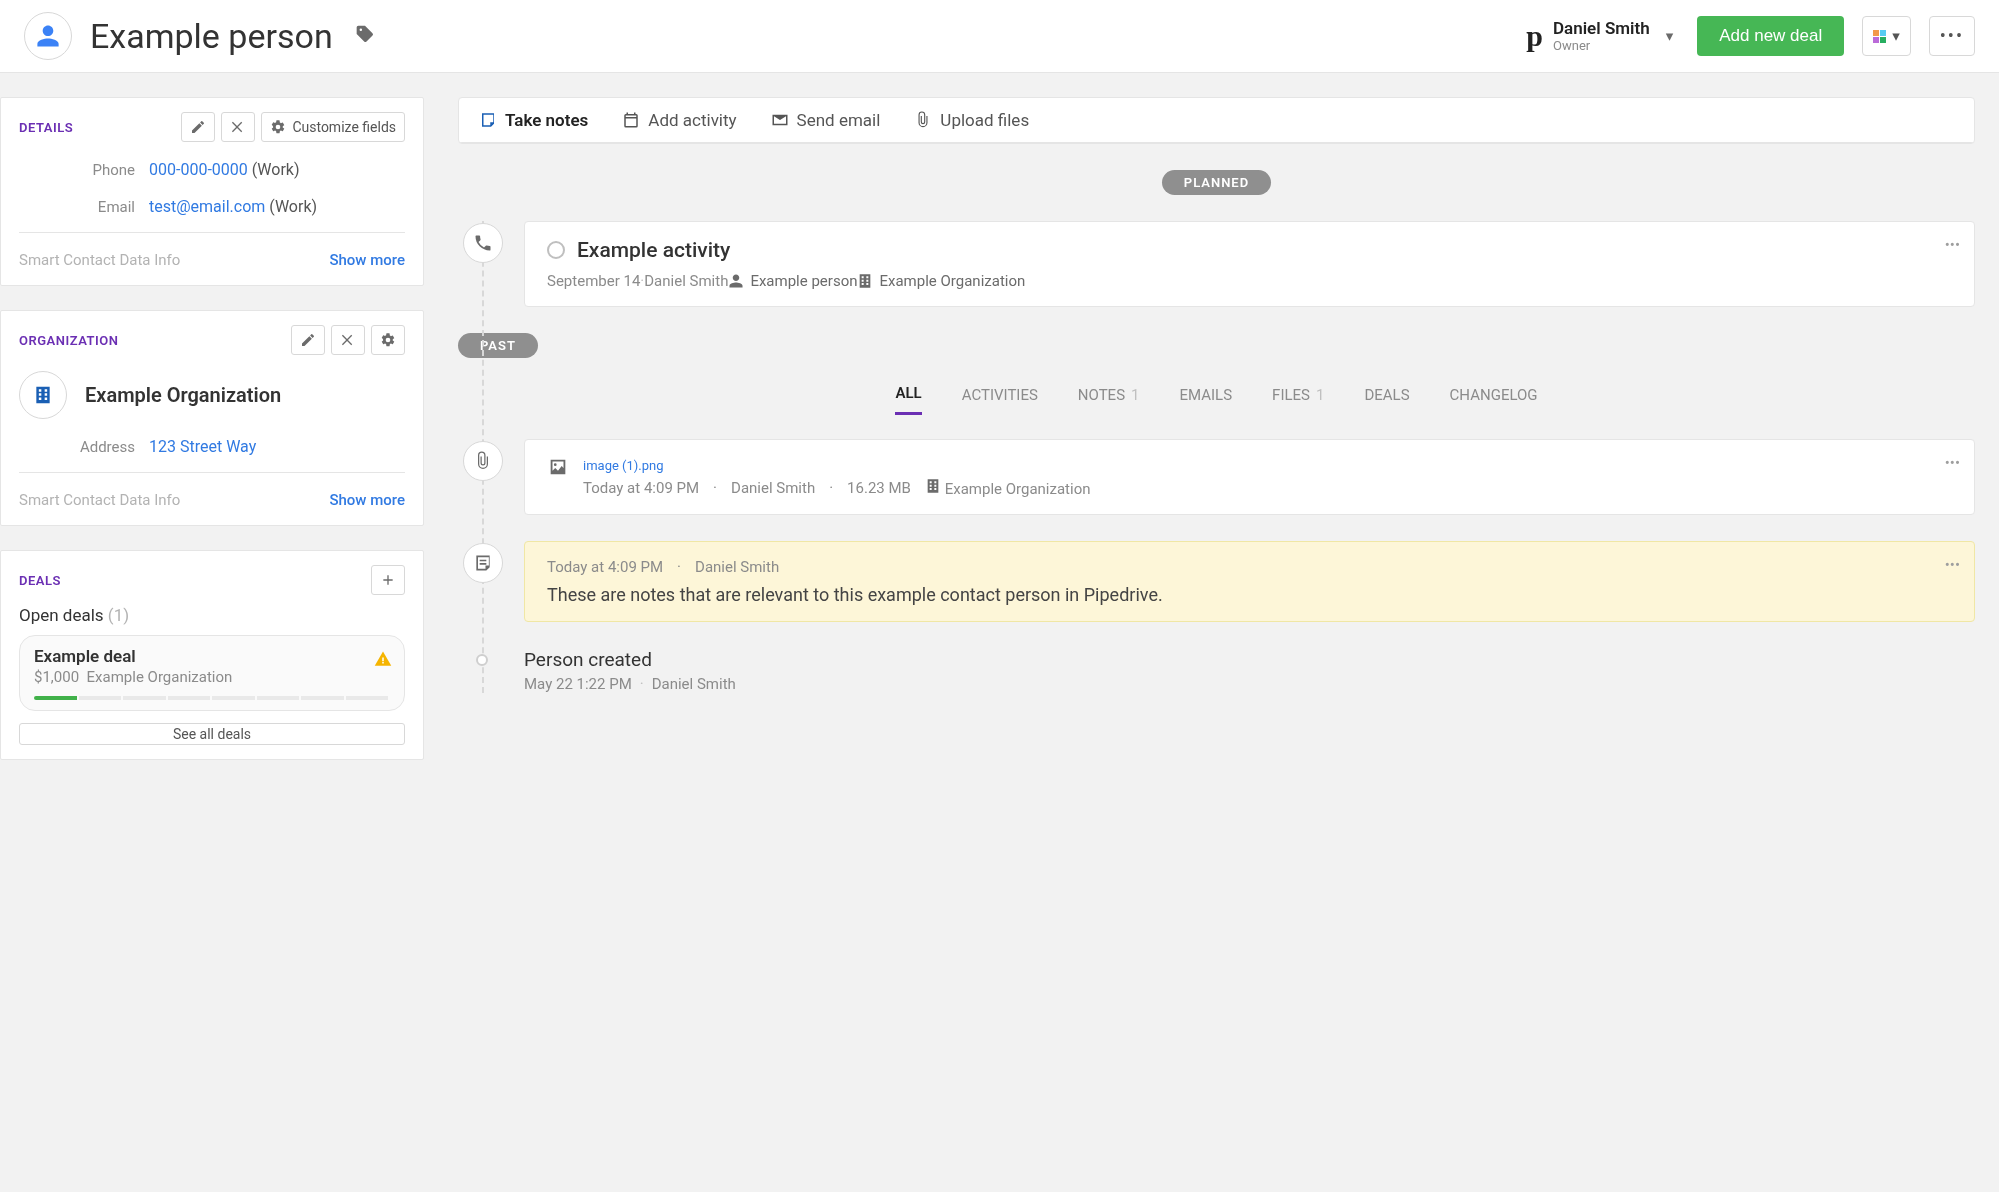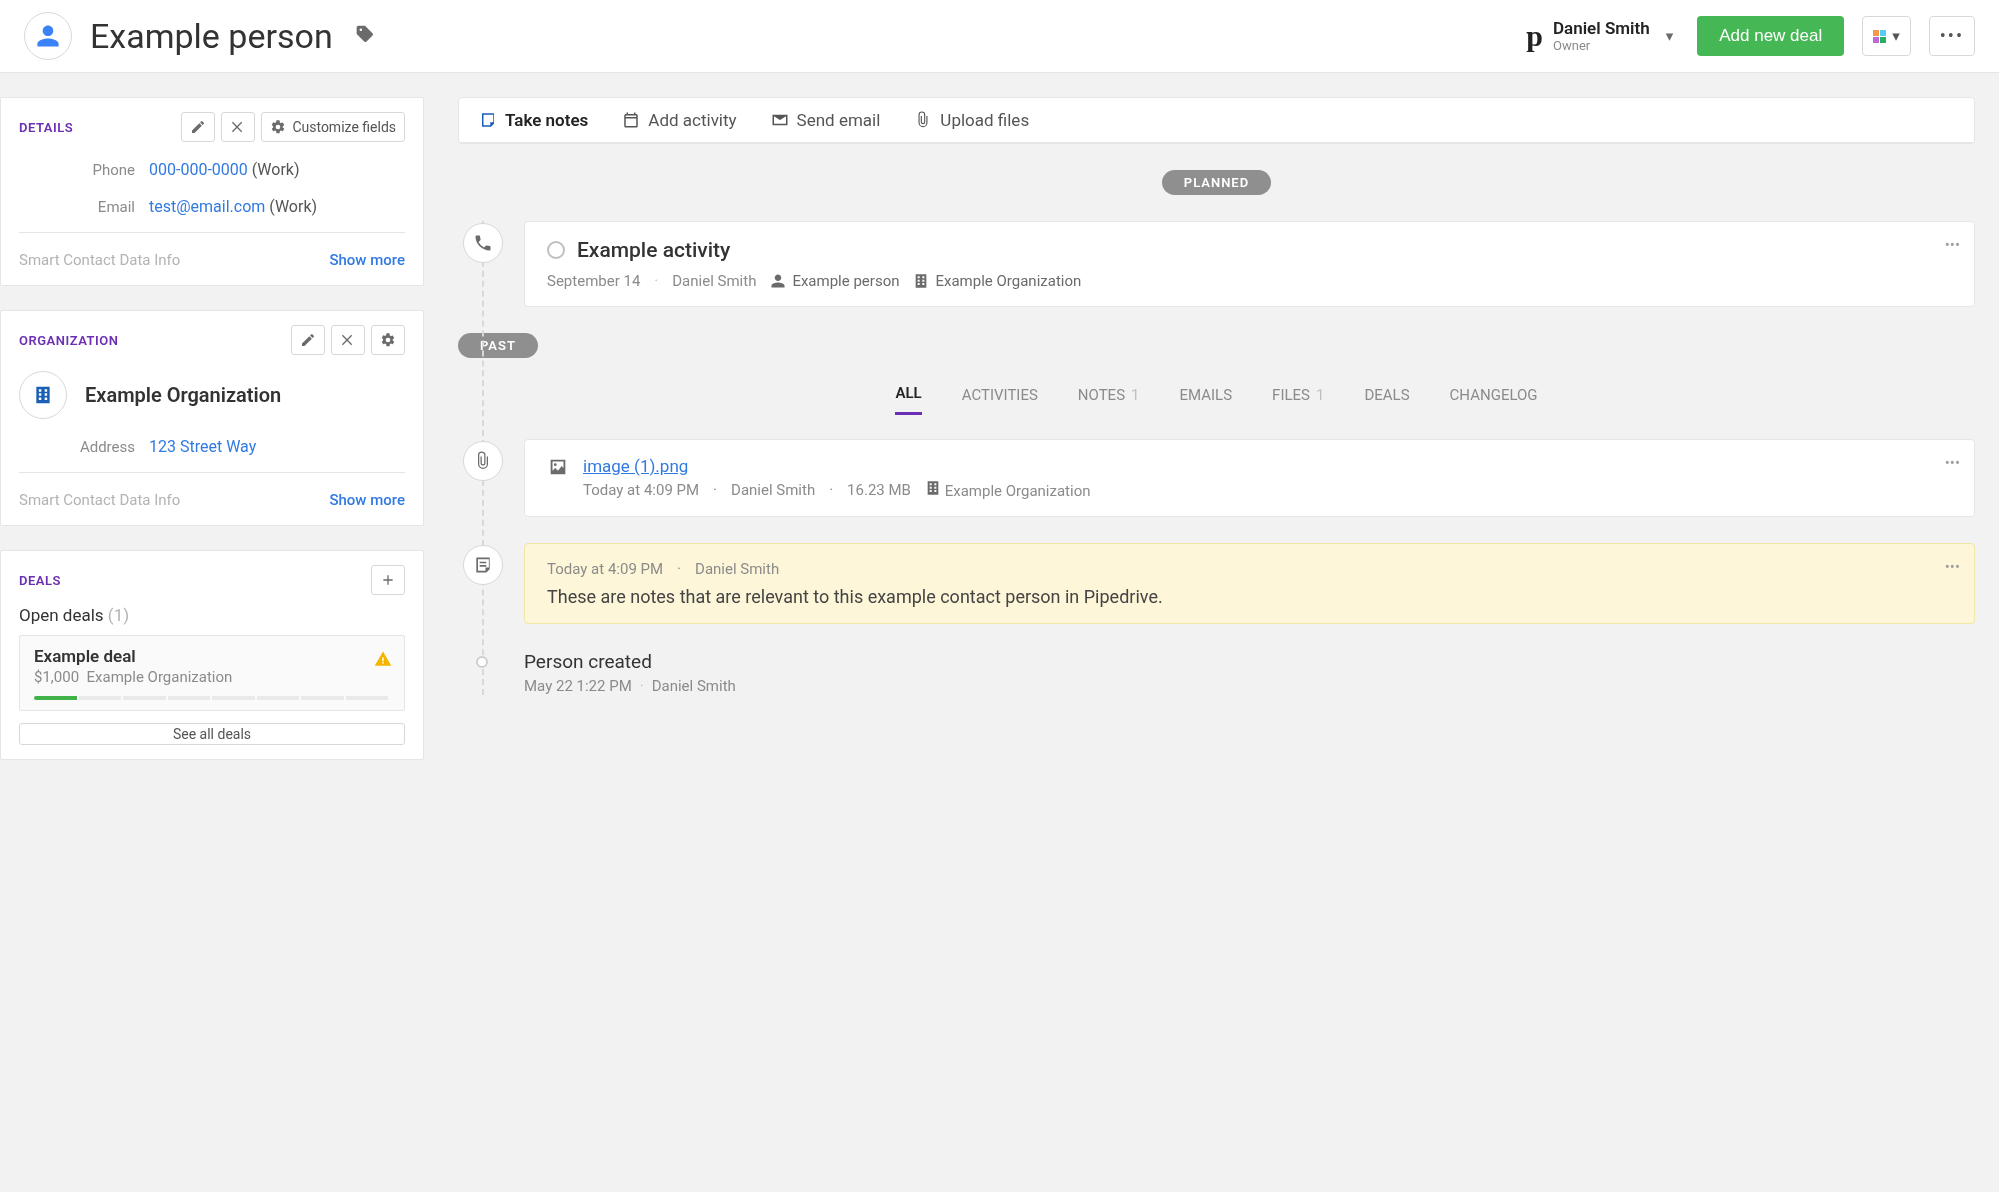--- a/index.html
+++ b/index.html
@@ -90,21 +90,21 @@
   .smart-label{color:var(--text-light);font-size:15px;}
   .show-more{color:var(--link);font-size:15px;font-weight:500;cursor:pointer;}
 
   .org-row{display:flex;align-items:center;gap:18px;margin-top:16px;}
   .org-circle{width:48px;height:48px;border:1px solid var(--border-dark);border-radius:50%;display:flex;align-items:center;justify-content:center;}
   .org-name{font-size:20px;font-weight:600;color:#333;}
 
   .deals-header{display:flex;align-items:center;justify-content:space-between;}
   .open-deals{margin-top:10px;font-size:17px;color:#333;}
   .open-deals .count{color:var(--text-light);}
-  .deal-card{border:1px solid var(--border);border-radius:2px;margin-top:10px;padding:10px 14px;position:relative;background:#fafafa;}
+  .deal-card{border:1px solid var(--border);border-radius:16px;margin-top:10px;padding:10px 14px;position:relative;background:#fafafa;}
   .deal-card .name{font-size:17px;font-weight:600;color:#333;}
   .deal-card .meta{font-size:15px;color:var(--text-muted);margin-top:2px;}
   .deal-warn{position:absolute;right:12px;top:14px;}
   .deal-progress{height:4px;display:flex;margin-top:10px;border-radius:2px;overflow:hidden;}
   .deal-progress .seg{flex:1;background:#e9e9e9;margin-right:2px;}
   .deal-progress .seg.done{background:#41b14a;}
   .see-all{margin-top:12px;}
 
   
   .compose{background:#fff;border:1px solid var(--border);border-radius:4px;overflow:hidden;}
@@ -120,33 +120,33 @@
   .timeline{position:relative;padding-left:66px;}
   .timeline::before{content:"";position:absolute;left:24px;top:0;bottom:0;border-left:2px dashed #d8d8d8;}
   .tl-item{position:relative;margin-bottom:26px;}
   .tl-icon{position:absolute;left:-66px;top:2px;width:40px;height:40px;background:#fff;border:1px solid var(--border-dark);border-radius:50%;display:flex;align-items:center;justify-content:center;z-index:2;transform:translateX(5px);}
   .tl-dot{position:absolute;left:-48px;top:6px;width:12px;height:12px;background:#fff;border:2px solid #cfcfcf;border-radius:50%;z-index:2;}
   .card{background:#fff;border:1px solid var(--border);border-radius:4px;padding:16px 22px;}
   .card.yellow{background:var(--yellow);border-color:#f0e7a5;}
   .card-hdr{display:flex;align-items:center;gap:12px;}
   .card-hdr h3{margin:0;font-size:21px;font-weight:500;color:#333;}
   .check-circle{width:18px;height:18px;border:2px solid #bfbfbf;border-radius:50%;}
-  .card-meta{margin-top:10px;display:flex;align-items:flex-end;gap:14px;color:var(--text-muted);font-size:15px;flex-wrap:wrap;}
+  .card-meta{margin-top:10px;display:flex;align-items:flex-end;color:var(--text-muted);font-size:15px;flex-wrap:wrap;}
   .card-meta .dot{color:#c0c0c0;}
   .card-meta .with-icon{display:flex;align-items:center;gap:6px;color:#6b6b6b;}
   .card-actions{position:absolute;right:14px;top:14px;color:#9e9e9e;cursor:pointer;}
   .tl-item .card{position:relative;}
 
   .tabs-row{display:flex;gap:40px;justify-content:center;margin:6px 0 24px 0;font-size:15px;color:var(--text-muted);}
   .tabs-row .tab{cursor:pointer;padding-bottom:10px;display:flex;gap:6px;align-items:center;}
   .tabs-row .tab.active{color:#222;font-weight:600;border-bottom:3px solid var(--purple);}
   .tabs-row .cnt{color:#c0c0c0;font-weight:400;}
 
   .file-icon{width:22px;height:22px;}
-  .file-link{color:var(--link);font-size:17px;text-decoration:underline;}
+  .file-link{color:var(--link);font-size:13px;}
   .file-meta{margin-top:4px;display:flex;align-items:center;gap:14px;color:var(--text-muted);font-size:15px;}
   .note-text{margin-top:8px;font-size:18px;color:#444;}
 
   .plain-item{margin-top:10px;}
   .plain-title{font-size:19px;color:#333;}
   .plain-meta{margin-top:4px;color:var(--text-muted);font-size:15px;}
   .plain-meta .dot{color:#c0c0c0;margin:0 8px;}
 
   .icon-svg{width:16px;height:16px;fill:#6b6b6b;}
   .icon-svg-lg{width:20px;height:20px;fill:#6b6b6b;}

